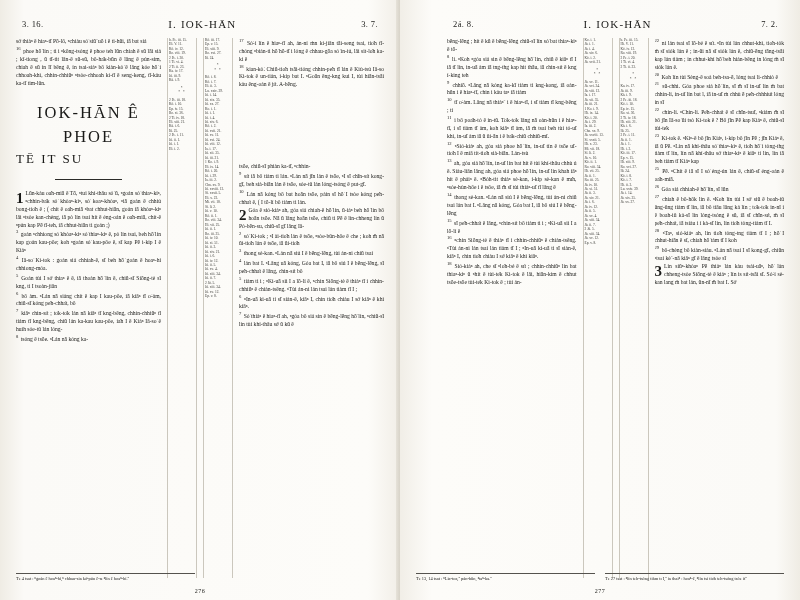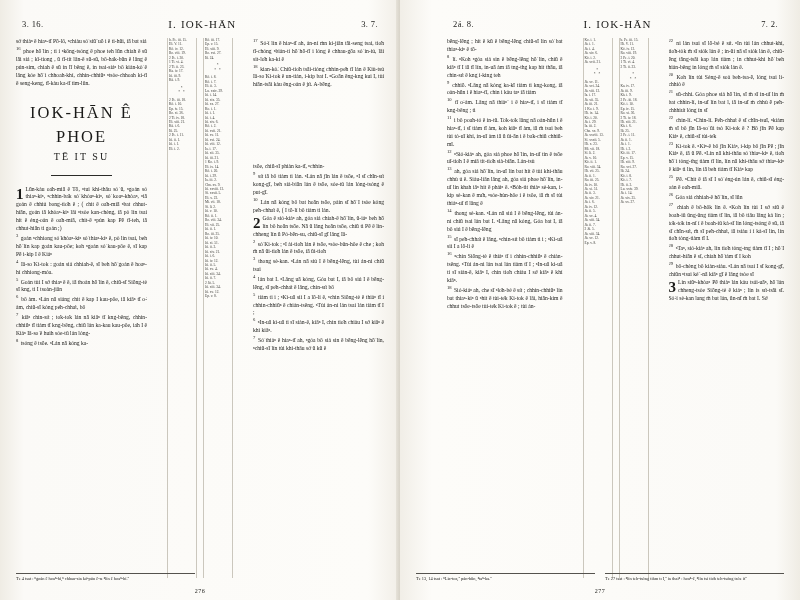--- a/index.html
+++ b/index.html
@@ -67,21 +67,21 @@
     margin-top: 6px;
     height: 540px;
   }
   .col {
     width: 50%;
     position: relative;
   }
   
   .col-inner {
     display: flex;
-    gap: 20px;
+    gap: 6px;
     height: 100%;
   }
   .textcol {
     flex: 1 1 auto;
     font-size: 5.6px;
     line-height: 1.42;
     text-align: justify;
     hyphens: none;
     position: relative;
     overflow: hidden;
@@ -121,22 +121,21 @@
     margin: 1px 2px 0 0;
   }
   .booktitle {
     text-align: center;
     font-size: 16.5px;
     letter-spacing: 2px;
     margin: 14px 0 2px 0;
     font-family: "Liberation Serif", serif;
   }
   .booksub {
-    text-align: center;
-    font-size: 10px;
+    font-size: 13px;
     letter-spacing: 2px;
     margin: 0 0 10px 0;
   }
   .rule {
     width: 46%;
     margin: 4px auto 10px auto;
     border: 0;
     border-top: .8px solid #2b2b28;
   }
   .footnote {

